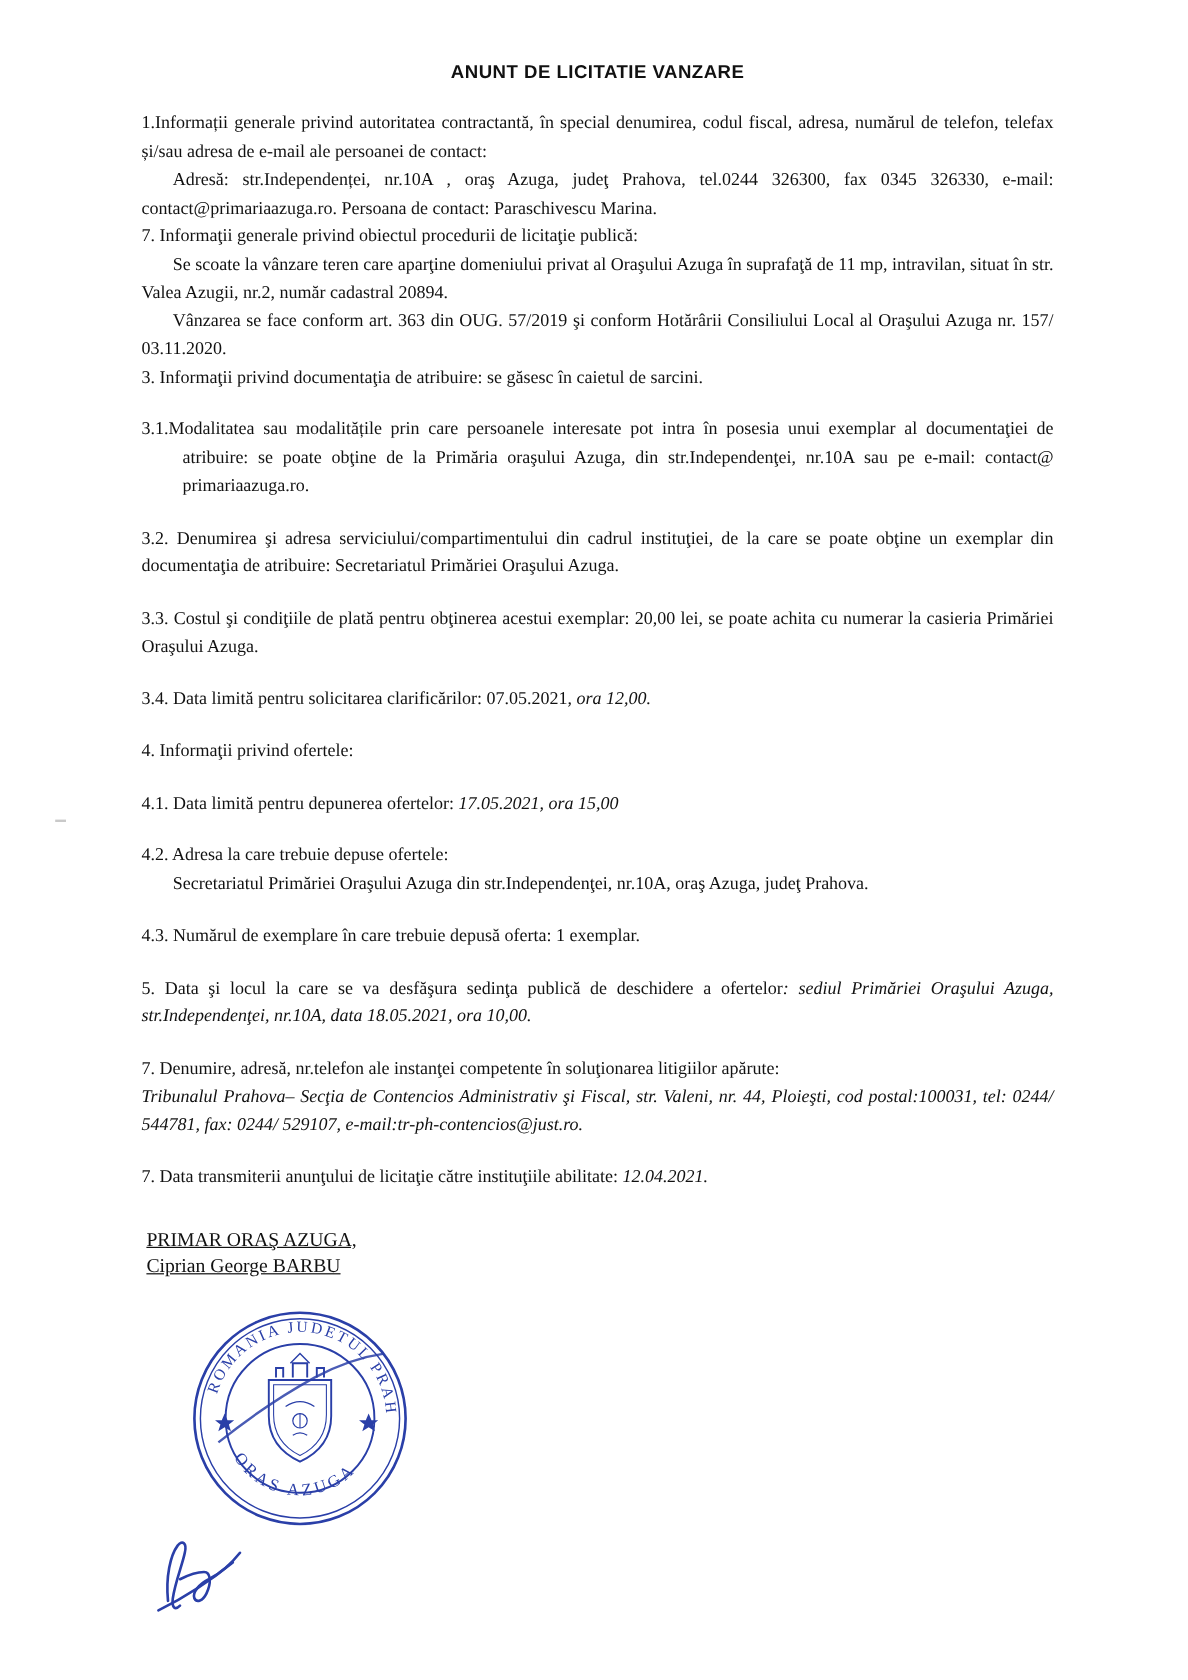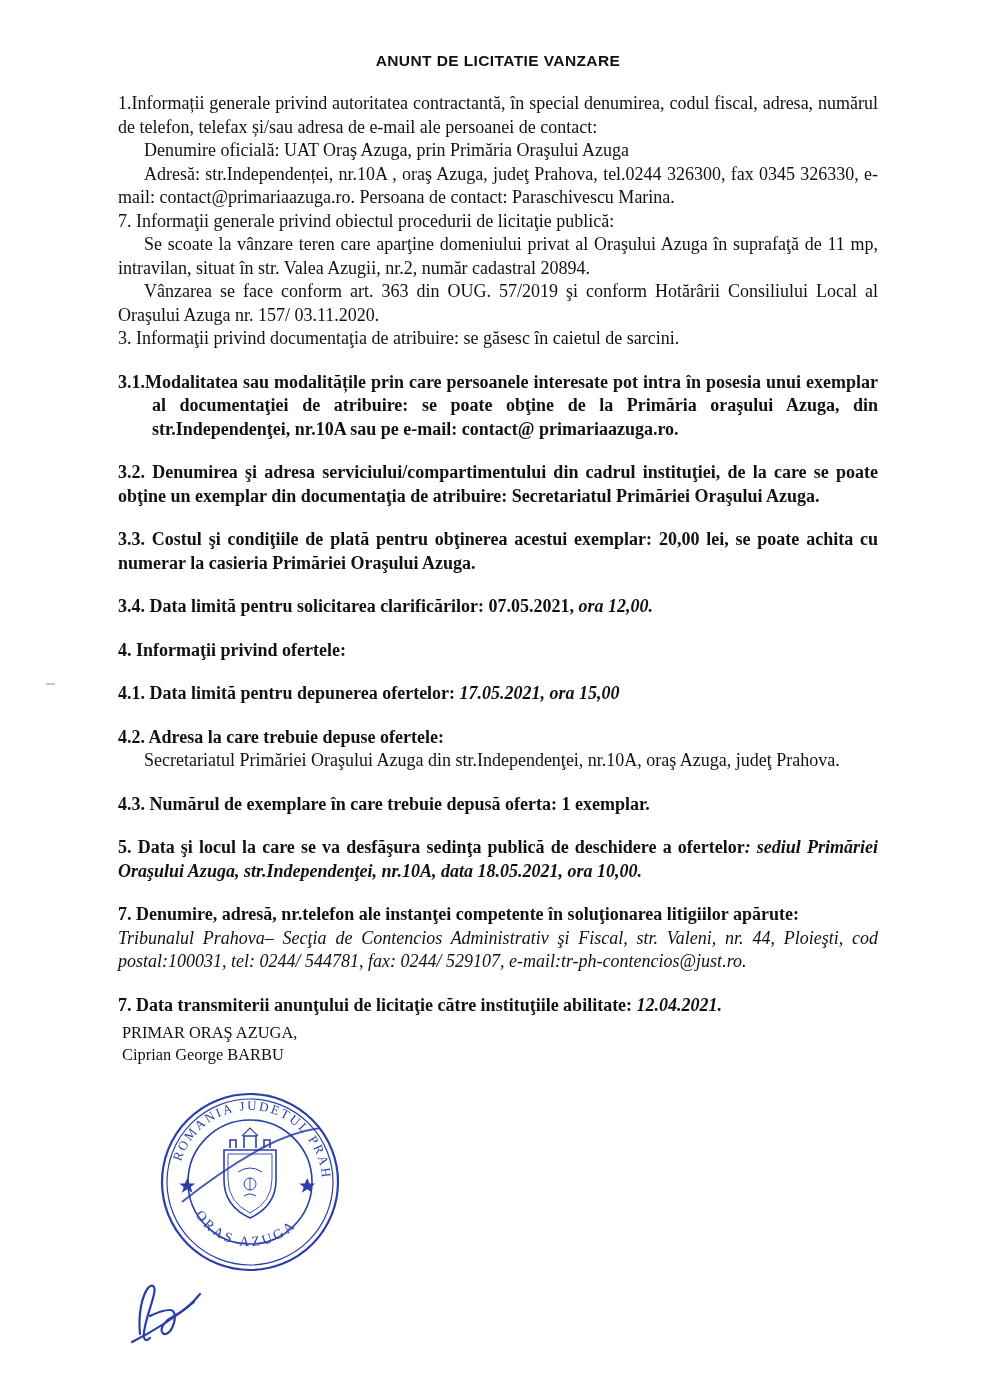--- a/index.html
+++ b/index.html
@@ -33,42 +33,43 @@
     text-align: center;
     font-family: "Liberation Sans", sans-serif;
     font-weight: bold;
     font-size: 15.5px;
     letter-spacing: 0.4px;
     color: #111111;
     margin: 0 0 22px 0;
   }
   p.para {
     margin: 0 0 0 0;
-    font-size: 18px;
+    font-size: 15px;
     line-height: 23.5px;
     text-align: justify;
     color: #111111;
   }
   p.para + p.para { margin-top: 0; }
-  .gap-md { margin-top: 20px !important; font-weight: bold; }
+  .gap-md { margin-top: 20px !important; }
   .indent { text-indent: 26px; }
   .hang2 {
     padding-left: 34px;
     text-indent: 0;
   }
   .it { font-style: italic; }
 
   
   .sign-block {
     position: absolute;
     left: 122px;
     top: 1022px;
     font-size: 16.4px;
     line-height: 22px;
     color: #111111;
+    text-decoration: underline;
   }
 
   
   .stamp {
     position: absolute;
     left: 152px;
     top: 1084px;
     width: 196px;
     height: 196px;
     pointer-events: none;
@@ -99,21 +100,20 @@
 
 <div class="page">
 
   <div class="margin-tick"></div>
 
   <div class="doc">
 
     <h1 class="doc-title">ANUNT DE LICITATIE VANZARE</h1>
 
     <p class="para">1.Informații generale privind autoritatea contractantă, în special denumirea, codul fiscal, adresa, numărul de telefon, telefax și/sau adresa de e-mail ale persoanei de contact:</p>
-    <p class="para indent">Denumire oficială: UAT Oraş Azuga, prin Primăria Oraşului Azuga</p>
     <p class="para indent">Adresă: str.Independenței, nr.10A , oraş Azuga, judeţ Prahova, tel.0244 326300, fax 0345 326330, e-mail:   contact@primariaazuga.ro. Persoana de contact: Paraschivescu Marina.</p>
     <p class="para">7. Informaţii generale privind obiectul procedurii de licitaţie publică:</p>
     <p class="para indent">Se scoate la vânzare teren care aparţine domeniului privat al Oraşului Azuga  în suprafaţă de 11 mp,  intravilan, situat în str. Valea Azugii, nr.2,  număr cadastral 20894.</p>
     <p class="para indent">Vânzarea se face conform art. 363 din OUG. 57/2019 şi conform Hotărârii Consiliului Local al Oraşului Azuga  nr. 157/ 03.11.2020.</p>
     <p class="para">3.    Informaţii privind documentaţia de atribuire: se găsesc în caietul de sarcini.</p>
 
     <p class="para gap-md hang2" style="padding-left:34px; text-indent:-34px;">3.1.Modalitatea sau modalitățile prin care persoanele interesate pot intra în posesia unui exemplar al documentaţiei de atribuire: se poate obţine de la Primăria oraşului Azuga, din str.Independenţei, nr.10A sau pe e-mail: contact@ primariaazuga.ro.</p>
 
     <p class="para gap-md">3.2. Denumirea şi adresa serviciului/compartimentului din cadrul instituţiei, de la care se poate obţine un exemplar din documentaţia de atribuire: Secretariatul Primăriei Oraşului Azuga.</p>
 

